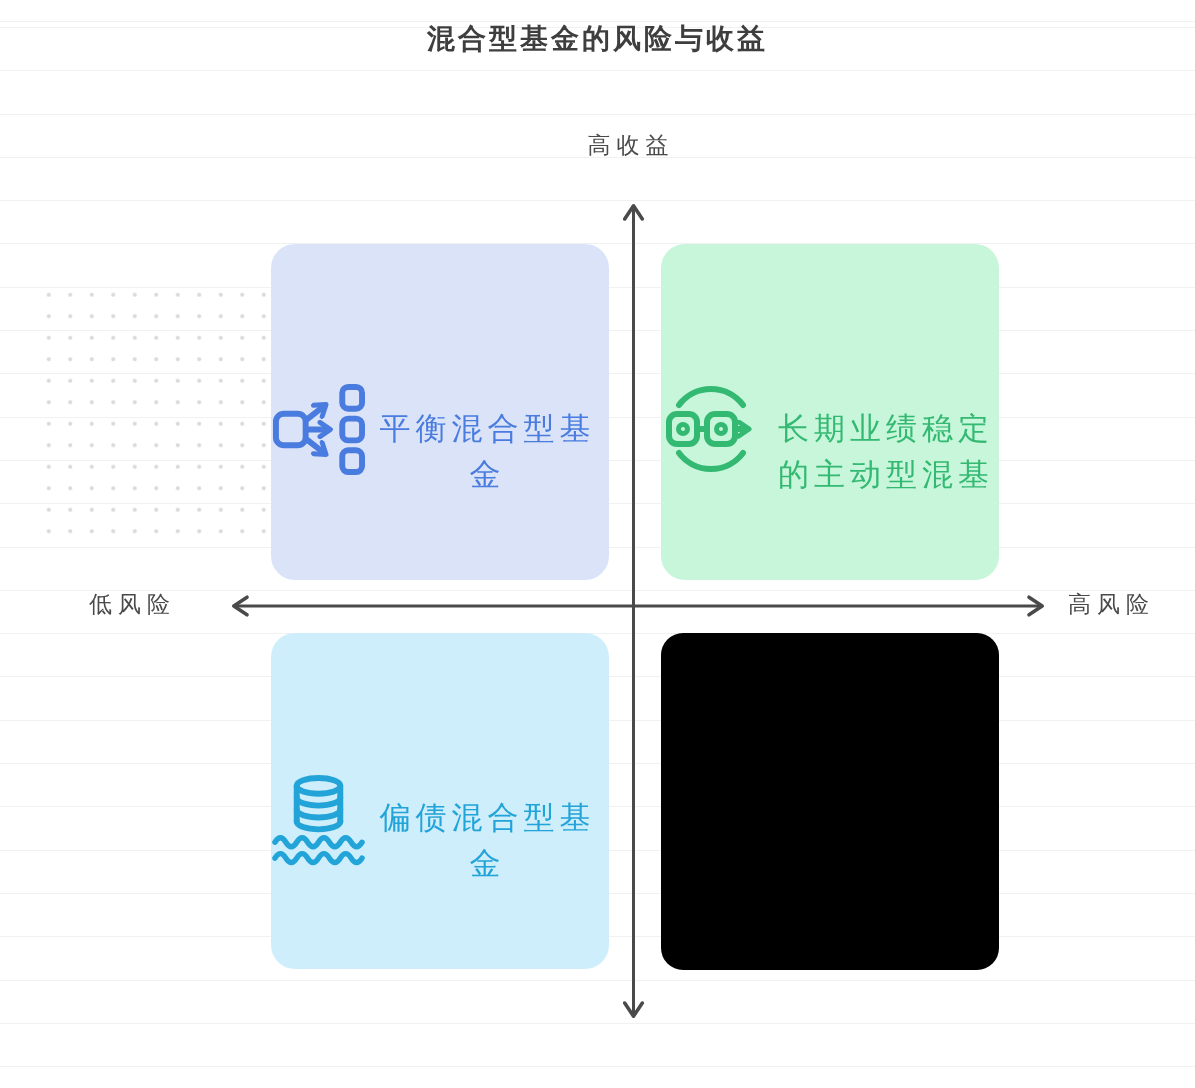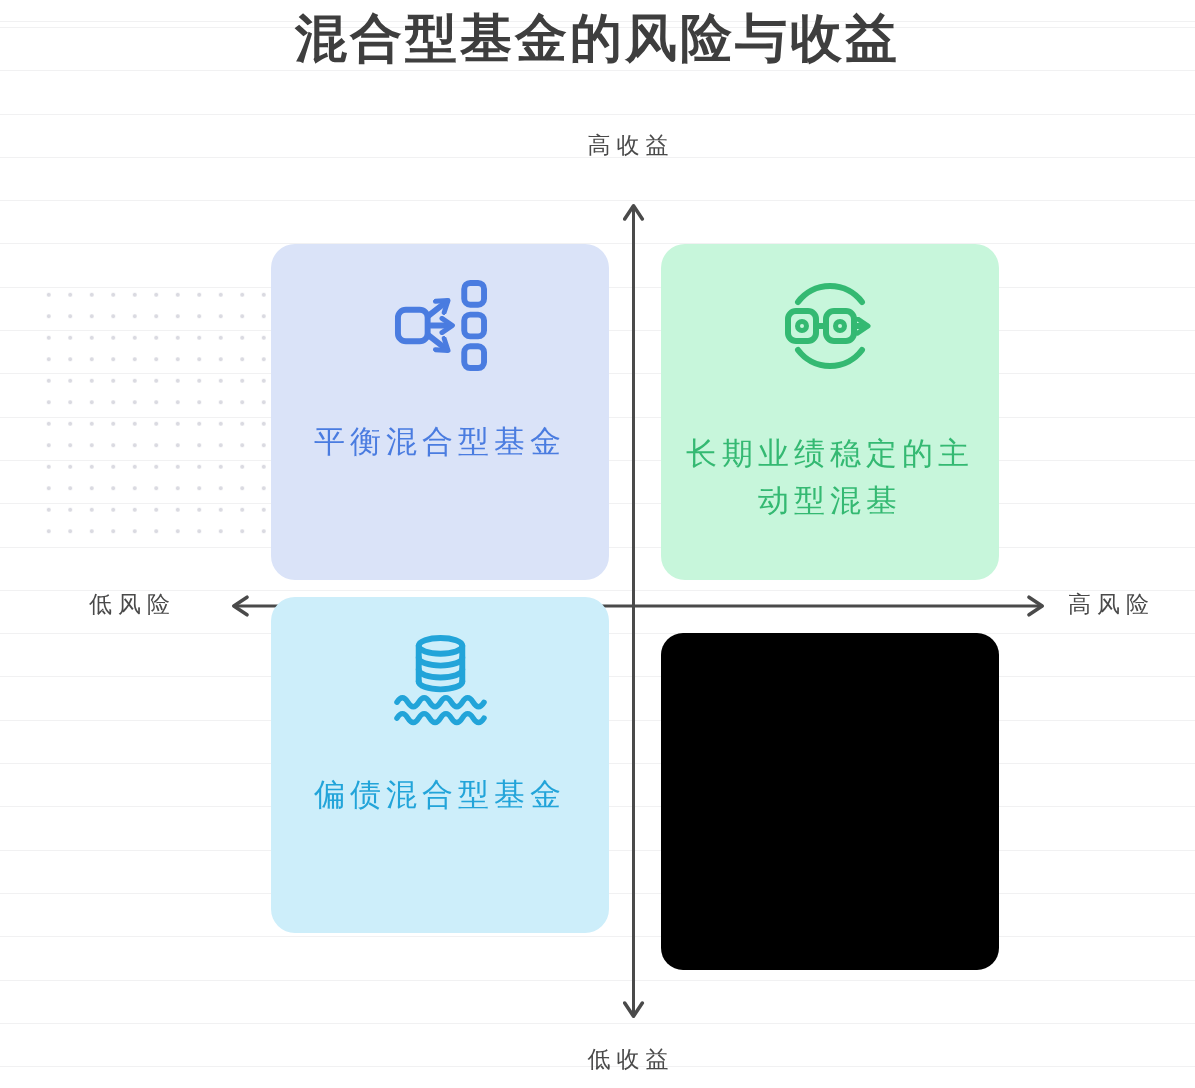--- a/index.html
+++ b/index.html
@@ -15,43 +15,43 @@
     background-position:0 27px;
     font-family:"Liberation Serif","DejaVu Serif",serif;
   }
   .dot-grid{
     position:absolute;left:38px;top:284px;width:234px;height:253px;
     background-image:radial-gradient(circle,#d4d4dc 1.7px,transparent 2.3px);
     background-size:21.5px 21.5px;
     opacity:.85;
   }
   .title{
-    position:absolute;left:0;top:4px;width:100%;
+    position:absolute;left:0;top:20px;width:100%;
     text-align:center;
-    font-size:52px;font-weight:700;letter-spacing:3px;
+    font-size:28px;font-weight:700;letter-spacing:3px;
     color:#3e3e3e;
   }
   .axis-label{
     position:absolute;color:#4a4a4a;
     font-size:23px;letter-spacing:6px;line-height:40px;
     white-space:nowrap;
   }
   .axis-top{left:481px;top:126px;width:300px;text-align:center;}
   .axis-bottom{left:481px;top:1040px;width:300px;text-align:center;}
   .axis-left{left:60px;top:585px;width:145px;text-align:center;}
   .axis-right{left:1068px;top:585px;width:145px;text-align:left;}
   .axes-svg{position:absolute;left:0;top:0;pointer-events:none;}
   .quad{
     position:absolute;width:338px;border-radius:24px;
-    display:flex;flex-direction:column;align-items:center;
+    display:flex;flex-direction:row;align-items:center;
     box-sizing:border-box;padding-top:34px;
   }
   .q-tl{left:271px;top:244px;height:336px;background:#dae3f8;}
   .q-tr{left:661px;top:244px;height:336px;background:#c7f6db;gap:12px;}
-  .q-bl{left:271px;top:597px;height:336px;background:#cdeefa;}
+  .q-bl{left:271px;top:633px;height:336px;background:#cdeefa;}
   .q-br{left:661px;top:633px;height:337px;background:#000000;border-radius:22px;}
   .icon-box{height:95px;display:flex;align-items:center;justify-content:center;}
   .q-label{
     margin-top:46px;
     font-size:31px;letter-spacing:5px;line-height:1.5;
     text-align:center;max-width:300px;
   }
   .q-tl .q-label{color:#4a7ce0;}
   .q-tr .q-label{color:#34b972;}
   .q-bl .q-label{color:#22a4d9;}
@@ -60,21 +60,20 @@
 </head>
 <body>
 
 <div class="canvas">
 
   <div class="dot-grid"></div>
 
   <div class="title">混合型基金的风险与收益</div>
 
   <div class="axis-label axis-top">高收益</div>
-  <div class="axis-label axis-bottom">低收益</div>
   <div class="axis-label axis-left">低风险</div>
   <div class="axis-label axis-right">高风险</div>
 
   <svg class="axes-svg" width="1195" height="1088">
     <defs>
       <marker id="ah-axis" viewBox="0 0 10 10" refX="7" refY="5" markerWidth="22" markerHeight="22" markerUnits="userSpaceOnUse" orient="auto-start-reverse">
         <path d="M2 1 L8 5 L2 9" fill="none" stroke="#4a4a4a" stroke-width="1.6" stroke-linecap="round" stroke-linejoin="round"></path>
       </marker>
     </defs>
     <line x1="633.5" y1="208" x2="633.5" y2="1014" stroke="#4a4a4a" stroke-width="3" marker-start="url(#ah-axis)" marker-end="url(#ah-axis)"></line>

